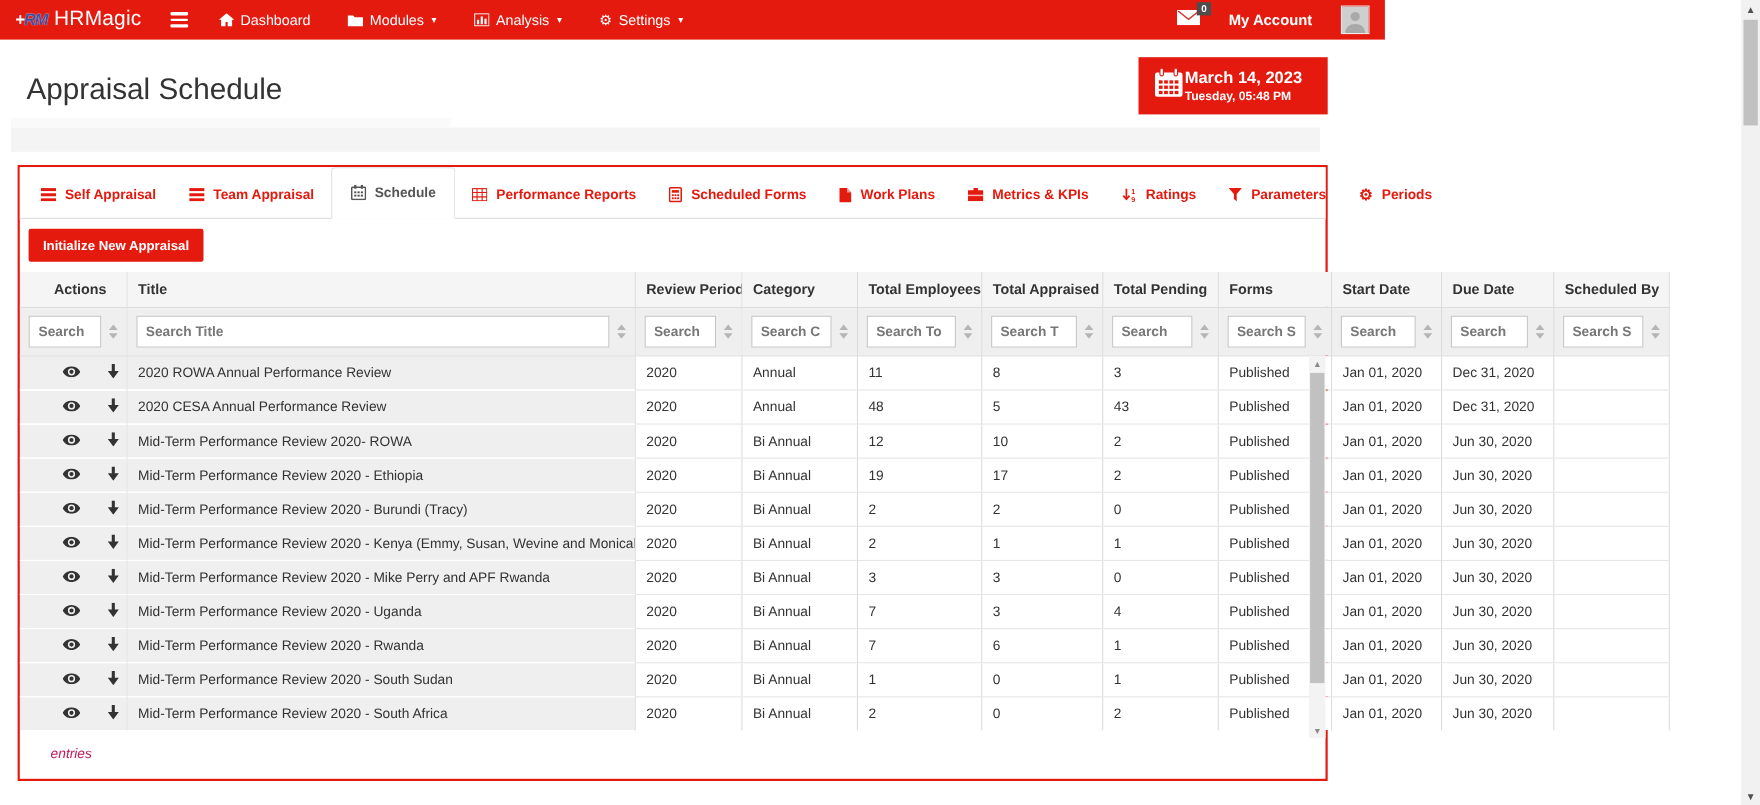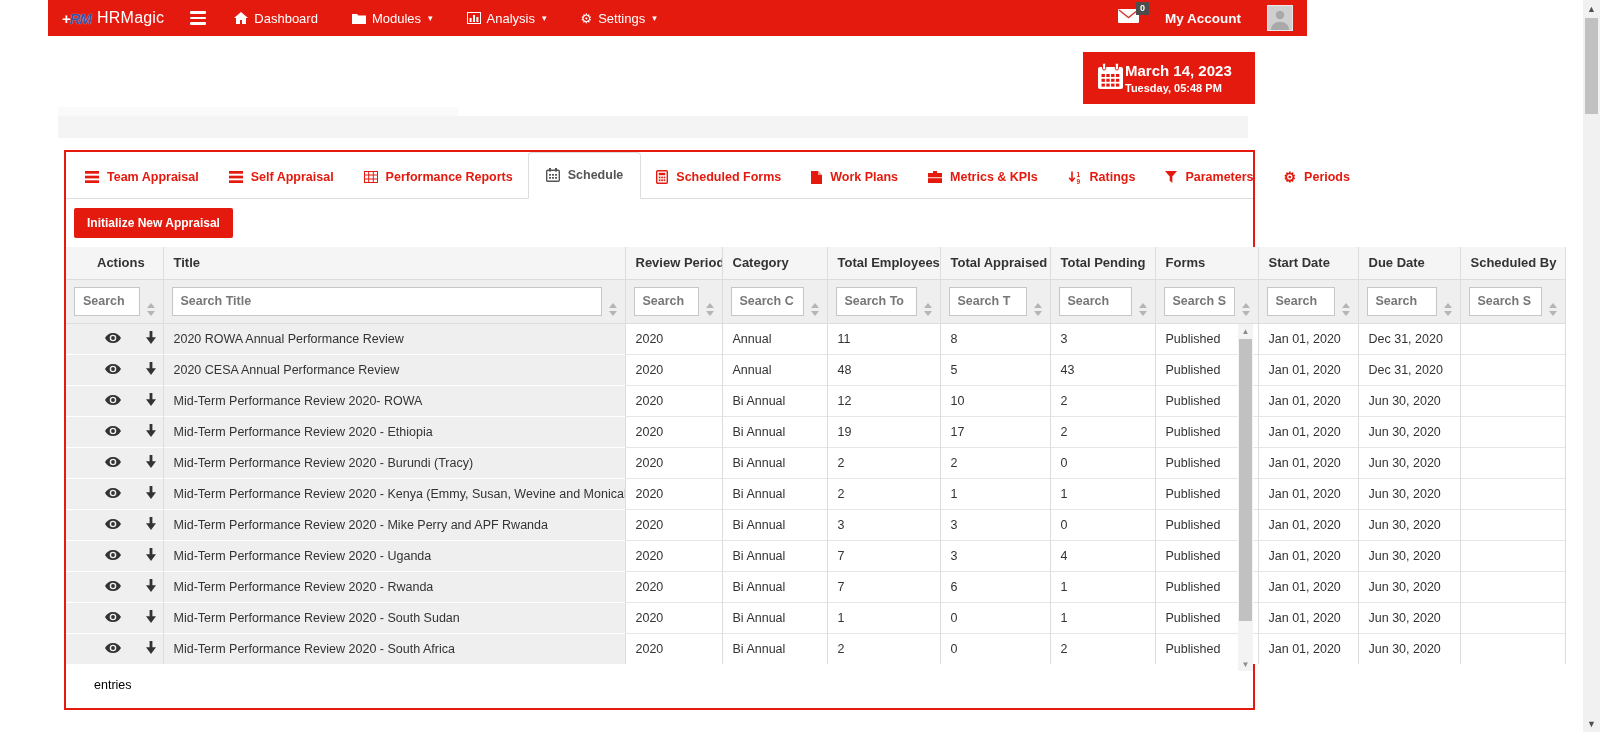--- a/index.html
+++ b/index.html
@@ -2,32 +2,32 @@
 <html style="--red: #e41a0f;"><head>
 <meta charset="utf-8">
 <style>
   :root{ --red:#e41a0f; }
   *{ box-sizing:border-box; }
   html,body{ margin:0; padding:0; }
   body{
     width:1600px; height:732px; overflow:hidden; position:relative;
     background:#fff; font-family:"Liberation Sans", sans-serif; color:#333;
   }
-  .page{ width:1259px;margin-left:48px; }
+  .page{ width:1259px; }
 
   
   .navbar{
     height:36px; background:var(--red); color:#fff;
     display:flex; align-items:center; padding:0 14px 0 14px;
   }
   .brand{ display:flex; align-items:center; gap:6px; cursor:pointer; }
   .logo-mark{ font-weight:bold; font-size:15px; letter-spacing:-1px; }
   .logo-mark .lm-w{ color:#fff; }
   .logo-mark .lm-b{ color:#3b4fa5; text-shadow:0 0 1px #fff; font-style:italic; }
-  .brand-text{ font-size:16px; color:#fff; letter-spacing:.2px; }
+  .brand-text{ font-size:19px; color:#fff; letter-spacing:.2px; }
   .burger{ margin-left:26px; display:flex; flex-direction:column; gap:3px; cursor:pointer; }
   .burger span{ display:block; width:16px; height:2.5px; background:#fff; border-radius:1px; }
   .nav-menu{ display:flex; align-items:center; margin-left:28px; gap:34px; }
   .nav-item{ display:flex; align-items:center; gap:6px; font-size:13px; color:#fff; cursor:pointer; }
   .nav-item svg{ display:block; }
   .caret{ font-size:9px; margin-left:1px; }
   .nav-right{ margin-left:auto; display:flex; align-items:center; gap:26px; }
   .mail-wrap{ position:relative; cursor:pointer; }
   .mail-badge{
     position:absolute; top:-7px; right:-10px; background:#4d4d4d; color:#fff;
@@ -88,21 +88,21 @@
   
   .table-wrap{ position:relative; padding-right:15px; }
   table.grid{ width:100%; border-collapse:collapse; table-layout:fixed; font-size:12.5px; color:#333; }
   .grid th, .grid td{ border-right:1px solid #ddd; overflow:hidden; white-space:nowrap; }
   .grid th:first-child, .grid td:first-child{ border-left:none;padding-left:31px; }
   .grid thead th{
     background:#f5f5f5; text-align:left; font-size:13px; font-weight:bold; color:#333;
     padding:8px 10px; border-bottom:1px solid #ddd; height:32px;
   }
   .grid tr.filter-row td{ background:#efefef; padding:7px 8px; border-bottom:1px solid #ddd; height:44px; }
-  .filter-cell{ display:flex; align-items:flex-end; }
+  .filter-cell{ display:flex; align-items:center; }
   .filter-input{
     flex:1; min-width:0; height:29px; border:1px solid #c6c6c6; background:#fff;
     padding:0 8px; font-family:inherit; font-size:12.5px; font-weight:bold; color:#555; outline:none;
   }
   .filter-input::placeholder{ color:#777; font-weight:bold; }
   .sorter{ display:flex; flex-direction:column; gap:3px; margin-left:7px; cursor:pointer; flex:0 0 auto; }
   .sorter i{ display:block; width:0; height:0; border-left:4px solid transparent; border-right:4px solid transparent; }
   .sorter .up{ border-bottom:5px solid #b5b5b5; }
   .sorter .down{ border-top:5px solid #b5b5b5; }
 
@@ -114,21 +114,21 @@
   .icon-btn{ background:none; border:none; padding:0; cursor:pointer; display:flex; color:#333; }
 
   
   .inner-scroll{ position:absolute; right:0; top:77px; width:15px; height:347px; background:#f3f3f3; }
   .inner-scroll .arr{ position:absolute; left:0; width:15px; height:14px; color:#8b8b8b; font-size:8px;
      display:flex; align-items:center; justify-content:center; cursor:pointer; }
   .inner-scroll .arr.up{ top:0; }
   .inner-scroll .arr.dn{ bottom:0; }
   .inner-scroll .thumb{ position:absolute; left:1px; right:1px; top:15px; height:282px; background:#c1c1c1; cursor:pointer; }
 
-  .card-footer{ padding:14px 28px 16px; font-size:12.5px; color:#000000; }
+  .card-footer{ padding:14px 28px 16px; font-size:12.5px; color:#be185d;font-style:italic; }
 
   
   .page-scrollbar{ position:absolute; top:0; right:0; width:17px; height:732px; background:#f1f1f1; z-index:50; }
   .page-scrollbar .arr{ position:absolute; left:0; width:17px; height:17px; color:#505050; font-size:9px;
      display:flex; align-items:center; justify-content:center; background:#f1f1f1; cursor:pointer; }
   .page-scrollbar .arr.up{ top:0; }
   .page-scrollbar .arr.dn{ bottom:0; }
   .page-scrollbar .thumb{ position:absolute; left:2px; right:2px; top:18px; height:96px; background:#c1c1c1; cursor:pointer; }
 </style>
 </head>
@@ -195,20 +195,21 @@
           <svg width="24" height="24" viewBox="0 0 24 24">
             <rect width="24" height="24" fill="#cfcfcf"></rect>
             <circle cx="12" cy="9" r="4.2" fill="#a9a9a9"></circle>
             <path d="M3 24c0-5.2 4-8.2 9-8.2s9 3 9 8.2" fill="#a9a9a9"></path>
           </svg>
         </span>
     </div>
   </div>
 
   <div class="page-header">
+    <div class="page-title">Appraisal Schedule</div>
     <div class="header-right">
       <div class="date-panel">
         <span style="color:var(--red);"><svg width="27" height="27" viewBox="0 0 27 27">
               <rect x="1" y="4" width="25" height="22" rx="2" fill="#fff"></rect>
               <rect x="5.5" y="0" width="3.2" height="7" rx="1.6" fill="#fff" stroke="currentColor" stroke-width="1"></rect>
               <rect x="18.3" y="0" width="3.2" height="7" rx="1.6" fill="#fff" stroke="currentColor" stroke-width="1"></rect>
               <g fill="currentColor">
                 <rect x="4.5" y="11" width="3.4" height="3"></rect>
                 <rect x="9.3" y="11" width="3.4" height="3"></rect>
                 <rect x="14.1" y="11" width="3.4" height="3"></rect>
@@ -236,63 +237,63 @@
   <div class="card">
     <div class="tab-bar" id="tab-bar">
         <div class="tab">
      <span class="tab-icon">
             <svg width="14" height="12" viewBox="0 0 14 12">
               <rect y="0" width="14" height="2.7" fill="currentColor"></rect>
               <rect y="4.7" width="14" height="2.7" fill="currentColor"></rect>
               <rect y="9.3" width="14" height="2.7" fill="currentColor"></rect>
             </svg>
           </span>
-     <span class="tab-label">Team Appraisal</span>
+     <span class="tab-label">Self Appraisal</span>
         </div>
         <div class="tab">
      <span class="tab-icon">
             <svg width="14" height="12" viewBox="0 0 14 12">
               <rect y="0" width="14" height="2.7" fill="currentColor"></rect>
               <rect y="4.7" width="14" height="2.7" fill="currentColor"></rect>
               <rect y="9.3" width="14" height="2.7" fill="currentColor"></rect>
             </svg>
           </span>
-     <span class="tab-label">Self Appraisal</span>
-        </div>
-        <div class="tab">
-     <span class="tab-icon">
-            <svg width="14" height="12" viewBox="0 0 14 12">
-              <g stroke="currentColor" fill="none">
-                <rect x="0.5" y="0.5" width="13" height="11"></rect>
-                <line x1="0" y1="4" x2="14" y2="4"></line>
-                <line x1="0" y1="8" x2="14" y2="8"></line>
-                <line x1="4.7" y1="0" x2="4.7" y2="12"></line>
-                <line x1="9.3" y1="0" x2="9.3" y2="12"></line>
-              </g>
-            </svg>
-          </span>
-     <span class="tab-label">Performance Reports</span>
+     <span class="tab-label">Team Appraisal</span>
         </div>
         <div class="tab active">
      <span class="tab-icon">
             <svg width="14" height="14" viewBox="0 0 14 14">
               <rect x="0.7" y="2.2" width="12.6" height="11.1" rx="1" fill="none" stroke="currentColor" stroke-width="1.4"></rect>
               <rect x="3" y="0" width="2" height="3.6" fill="currentColor"></rect>
               <rect x="9" y="0" width="2" height="3.6" fill="currentColor"></rect>
               <g fill="currentColor">
                 <rect x="3" y="6" width="2" height="1.7"></rect>
                 <rect x="6" y="6" width="2" height="1.7"></rect>
                 <rect x="9" y="6" width="2" height="1.7"></rect>
                 <rect x="3" y="9" width="2" height="1.7"></rect>
                 <rect x="6" y="9" width="2" height="1.7"></rect>
                 <rect x="9" y="9" width="2" height="1.7"></rect>
               </g>
             </svg>
           </span>
      <span class="tab-label">Schedule</span>
+        </div>
+        <div class="tab">
+     <span class="tab-icon">
+            <svg width="14" height="12" viewBox="0 0 14 12">
+              <g stroke="currentColor" fill="none">
+                <rect x="0.5" y="0.5" width="13" height="11"></rect>
+                <line x1="0" y1="4" x2="14" y2="4"></line>
+                <line x1="0" y1="8" x2="14" y2="8"></line>
+                <line x1="4.7" y1="0" x2="4.7" y2="12"></line>
+                <line x1="9.3" y1="0" x2="9.3" y2="12"></line>
+              </g>
+            </svg>
+          </span>
+     <span class="tab-label">Performance Reports</span>
         </div>
         <div class="tab">
      <span class="tab-icon">
             <svg width="12" height="14" viewBox="0 0 12 14">
               <rect x="0.7" y="0.7" width="10.6" height="12.6" rx="1" fill="none" stroke="currentColor" stroke-width="1.4"></rect>
               <rect x="2.8" y="2.8" width="6.4" height="2.4" fill="currentColor"></rect>
               <g fill="currentColor">
                 <rect x="2.8" y="6.6" width="1.7" height="1.7"></rect>
                 <rect x="5.2" y="6.6" width="1.7" height="1.7"></rect>
                 <rect x="7.6" y="6.6" width="1.7" height="1.7"></rect>

